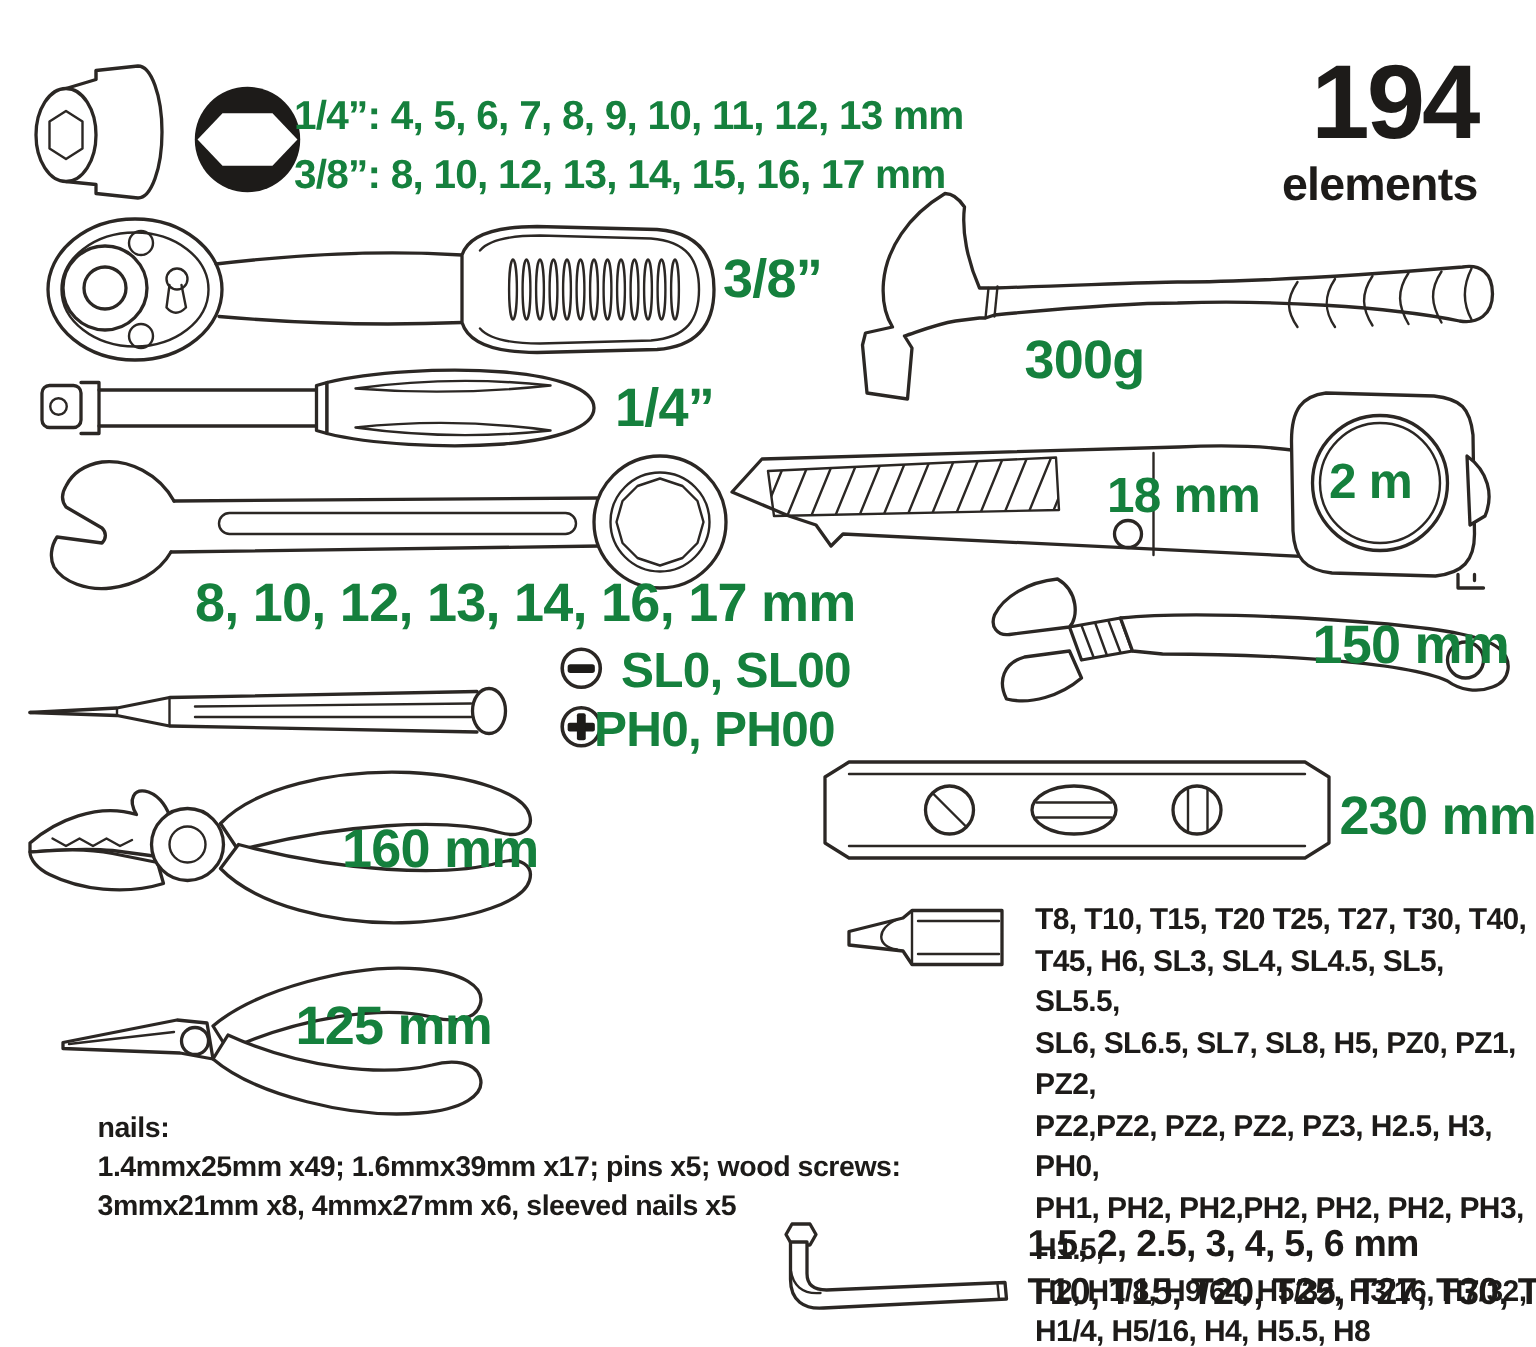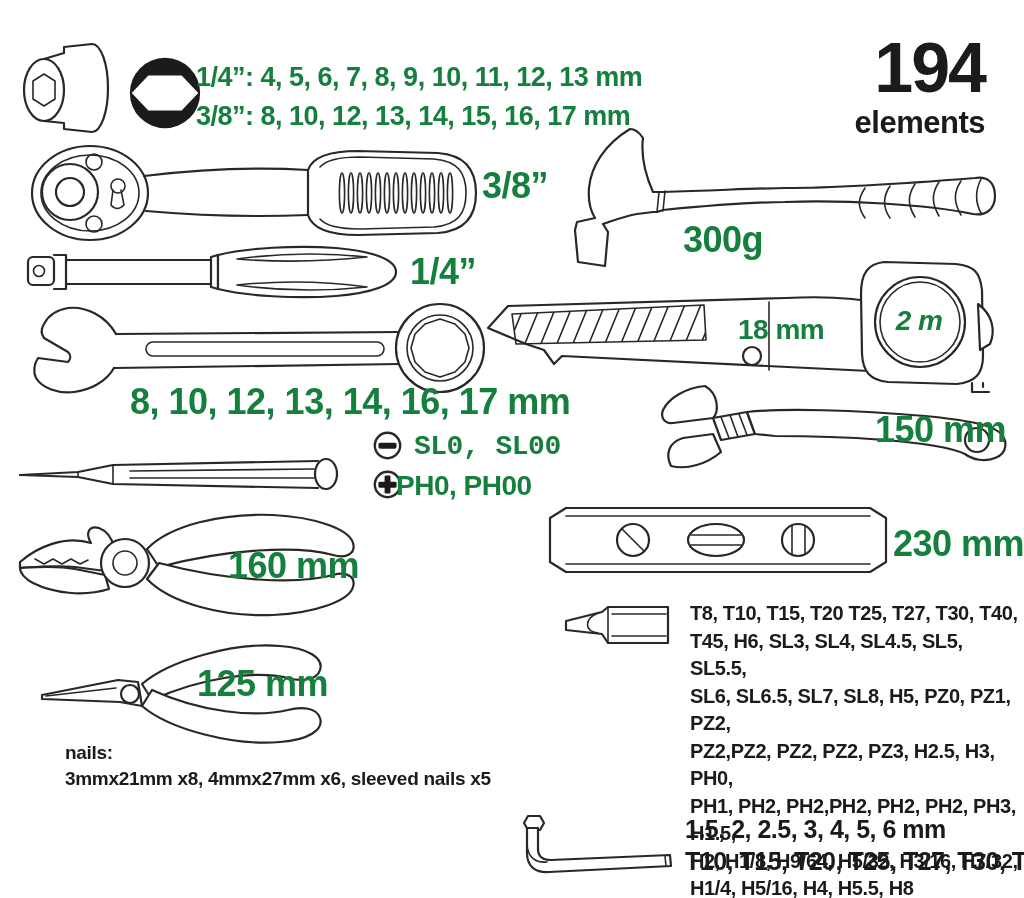--- a/index.html
+++ b/index.html
@@ -10,21 +10,21 @@
   .abs{position:absolute;}
   svg{display:block;overflow:visible;}
   svg *{vector-effect:non-scaling-stroke;}
   .ln{stroke:#2b2724;stroke-width:2.2;fill:none;stroke-linecap:round;stroke-linejoin:round;}
   .lnW{stroke:#2b2724;stroke-width:2.2;fill:#ffffff;stroke-linecap:round;stroke-linejoin:round;}
   .thin{stroke-width:1.6;}
   .fillink{fill:#1d1b19;stroke:none;}
   .lbl{font-weight:bold;color:#15803d;letter-spacing:-0.5px;white-space:nowrap;}
   .s28{font-size:36px;line-height:28px;}
   .s27{font-size:27px;line-height:39px;}
-  .s25{font-size:28px;line-height:25px;}
+  .s25{font-size:33px;line-height:25px;}
   .bits{font-size:20px;line-height:27.5px;font-weight:bold;letter-spacing:-0.4px;}
   .nails{font-size:19px;line-height:26px;font-weight:bold;letter-spacing:-0.3px;white-space:nowrap;}
   .hexk{font-size:25px;line-height:32px;font-weight:bold;letter-spacing:-0.5px;white-space:nowrap;}
   .badge{ text-align:right; }
   .badge .count{font-size:70px;line-height:76px;font-weight:bold;letter-spacing:-2px;}
   .badge .word{font-size:31px;line-height:34px;font-weight:bold;letter-spacing:-0.5px;}
 </style>
 </head>
 <body>
 
@@ -162,21 +162,21 @@
 
   <div class="abs" style="left:852px;top:256px;">
     <svg width="142" height="140" viewBox="0 0 142 140">
       <path class="lnW" d="M32 6 L104 8 C122 10 128 16 130 34 L131 100 C131 118 123 126 105 128 L36 126 C18 124 11 116 10 98 L9 38 C9 17 16 8 32 6 Z"></path>
       <path class="lnW" d="M126 48 C140 58 144 74 138 88 L128 94 Z"></path>
       <circle class="lnW" cx="68" cy="66" r="45"></circle>
       <circle class="ln thin" cx="68" cy="66" r="40"></circle>
       <path class="ln" d="M120 127 L120 136 L137 136 M131 127 L131 131"></path>
     </svg>
   </div>
-  <div class="abs lbl s25" style="left:886px;top:308px;width:66px;text-align:center;font-style:italic;">2 m</div>
+  <div class="abs lbl s25" style="left:886px;top:308px;width:66px;">2 m</div>
 
   <div class="abs" style="left:655px;top:382px;">
     <svg width="360" height="105" viewBox="0 0 360 105">
       <path class="lnW" d="M50 4 C30 6 14 16 8 28 C5 36 10 42 18 41 L58 36 C64 30 64 12 50 4 Z"></path>
       <path class="lnW" d="M16 84 C10 72 14 60 28 56 L58 52 L66 70 C52 82 32 88 16 84 Z"></path>
       <path class="lnW" d="M58 36 L92 30 L100 52 L66 58 Z"></path>
       <line class="ln thin" x1="66" y1="35" x2="74" y2="56"></line>
       <line class="ln thin" x1="75" y1="33" x2="83" y2="55"></line>
       <line class="ln thin" x1="84" y1="32" x2="92" y2="53"></line>
       <path class="lnW" d="M92 30 C130 26 200 28 270 34 C310 38 334 42 344 50 C354 58 352 72 340 76 C330 80 318 78 310 72 C280 58 180 54 120 54 L100 52 Z"></path>
@@ -195,21 +195,21 @@
       <line class="ln thin" x1="112" y1="28" x2="296" y2="28"></line>
       <ellipse class="lnW" cx="308" cy="24" rx="11" ry="15"></ellipse>
     </svg>
   </div>
   <div class="abs" style="left:373px;top:431px;">
     <svg width="29" height="29" viewBox="0 0 32 32">
       <circle cx="16" cy="16" r="14" class="ln" style="stroke-width:2.4"></circle>
       <rect x="6" y="13" width="20" height="6.5" rx="2" class="fillink"></rect>
     </svg>
   </div>
-  <div class="abs lbl s25" style="left:414px;top:434px;font-family:Liberation Mono, monospace;">SL0, SL00</div>
+  <div class="abs lbl s25" style="left:414px;top:434px;">SL0, SL00</div>
   <div class="abs" style="left:373px;top:470px;">
     <svg width="29" height="29" viewBox="0 0 32 32">
       <circle cx="16" cy="16" r="14" class="ln" style="stroke-width:2.4"></circle>
       <rect x="6" y="13" width="20" height="6.5" rx="1.5" class="fillink"></rect>
       <rect x="12.8" y="6" width="6.5" height="20" rx="1.5" class="fillink"></rect>
     </svg>
   </div>
   <div class="abs lbl s25" style="left:396px;top:473px;">PH0, PH00</div>
 
   <div class="abs" style="left:15px;top:505px;">
@@ -268,20 +268,21 @@
       <line class="ln thin" x1="6" y1="58" x2="76" y2="50"></line>
       <circle class="lnW" cx="90" cy="56" r="9"></circle>
       <path class="lnW" d="M102 46 C130 22 195 4 240 8 C268 10 284 20 280 32 C277 42 262 44 248 40 C215 32 160 40 112 62 Z"></path>
       <path class="lnW" d="M102 68 C130 92 195 108 240 104 C268 102 284 92 280 80 C277 70 262 68 248 72 C215 80 160 74 112 52 Z"></path>
     </svg>
   </div>
   <div class="abs lbl s28" style="left:197px;top:670px;">125 mm</div>
 
   <div class="abs nails" style="left:65px;top:740px;">
     <div>nails:</div>
+    <div>1.4mmx25mm x49; 1.6mmx39mm x17; pins x5; wood screws:</div>
     <div>3mmx21mm x8, 4mmx27mm x6, sleeved nails x5</div>
   </div>
 
   <div class="abs" style="left:523px;top:813px;">
     <svg width="160" height="72" viewBox="0 0 160 72">
       <polygon class="lnW" points="5,3 17,3 21,10 17,17 5,17 1,10"></polygon>
       <path class="lnW" d="M4 15 L4 40 C4 54 13 60 26 59 L148 53 L147 42 L28 47 Q15 47 15 36 L15 15 Z"></path>
       <path class="ln thin" d="M4 32 C5 44 12 50 24 49"></path>
       <line class="ln thin" x1="142" y1="43" x2="143" y2="53"></line>
     </svg>

